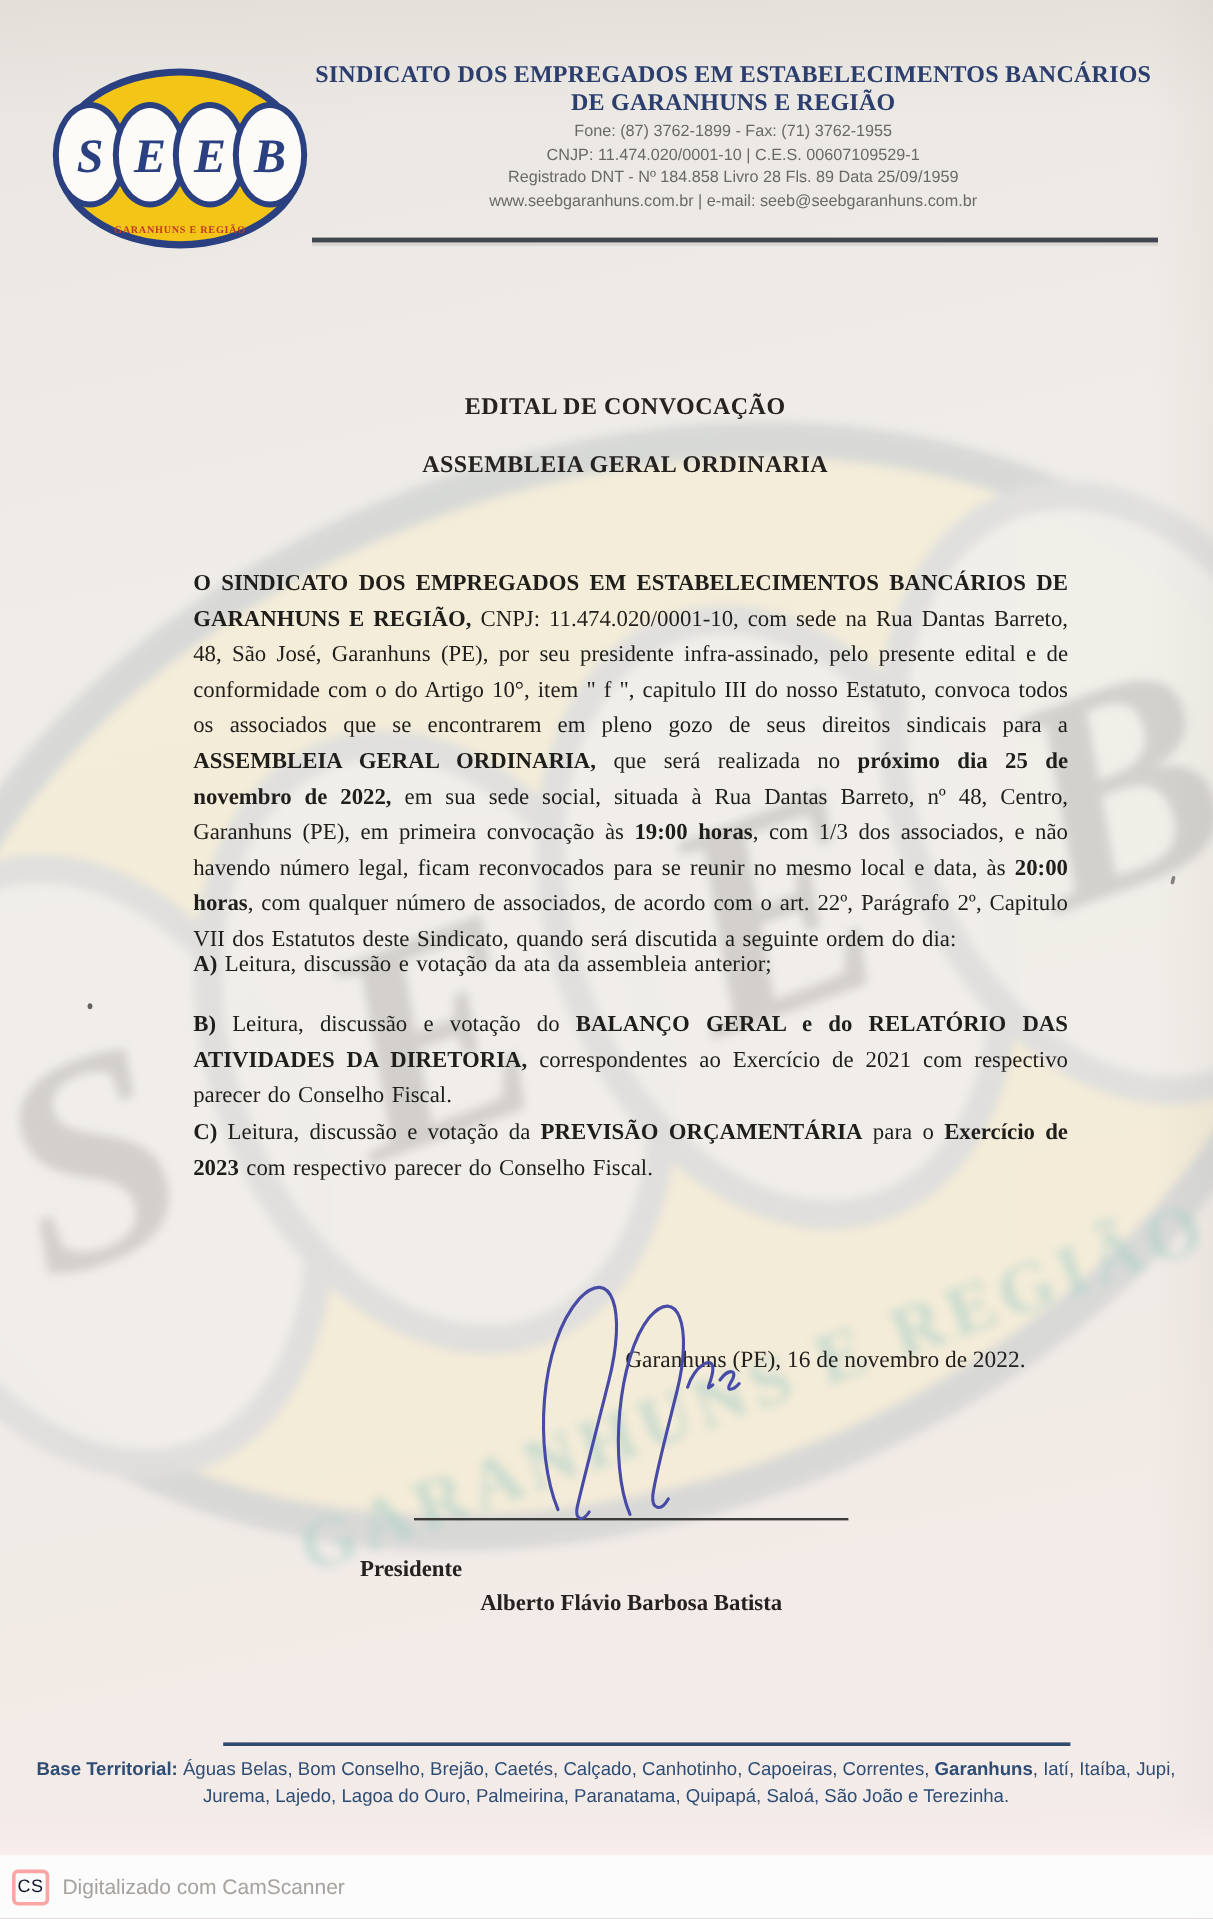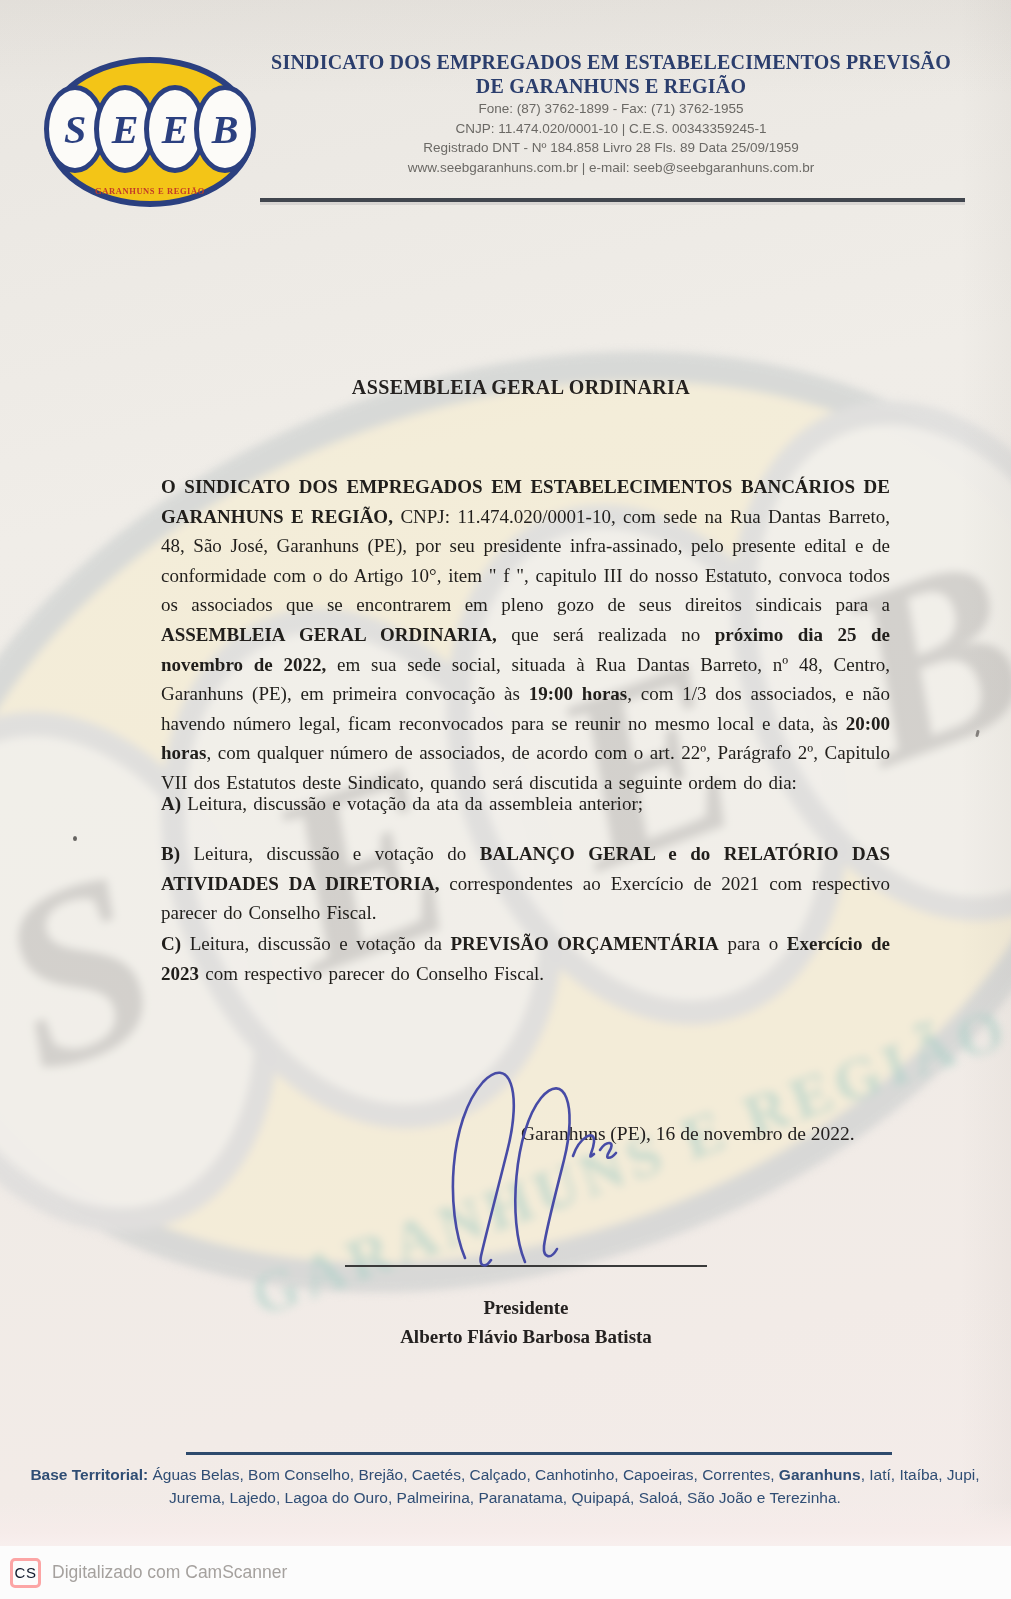--- a/index.html
+++ b/index.html
@@ -49,21 +49,21 @@
   .item-a{top:789px;text-align:left;}
   .item-b{top:839px;}
   .item-c{top:929px;}
   .seg-b{font-weight:bold;}
   
   .date-line{position:absolute;left:521px;top:1123px;font-size:19.5px;color:#242120;z-index:2;}
   .sig-svg{position:absolute;left:437px;top:1058px;z-index:5;}
   .sig-line{position:absolute;left:345px;top:1265px;width:362px;border-top:2px solid #3a3a3a;z-index:3;}
   .sig-name{position:absolute;left:300px;top:1326px;width:452px;text-align:center;font-weight:bold;
       font-size:19px;color:#242120;z-index:3;}
-  .sig-role{position:absolute;left:300px;top:1297px;width:452px;text-align:center;font-weight:bold;
+  .sig-role{position:absolute;left:300px;top:1297px;width:452px;text-align:left;font-weight:bold;
       font-size:19px;color:#242120;z-index:3;}
   
   .foot-divider{position:absolute;left:186px;top:1452px;width:706px;height:3px;background:#2e4a6c;z-index:2;}
   .foot-text{position:absolute;left:25px;top:1463px;width:960px;text-align:center;
       font-family:"Liberation Sans",sans-serif;font-size:15.5px;line-height:23px;color:#2f4d74;z-index:2;}
   
   .speck1{position:absolute;left:73px;top:836px;width:4px;height:5px;border-radius:50%;background:#4c4a48;opacity:.85;z-index:2;}
   .speck2{position:absolute;left:976px;top:730px;width:3px;height:7px;border-radius:2px;background:#5a5652;opacity:.7;transform:rotate(14deg);z-index:2;}
   
   .page-edge{position:absolute;left:0;right:0;top:1502px;height:44px;
@@ -112,29 +112,30 @@
           <span>E</span>
         </div>
       <div class="logo-oval">
           <span>B</span>
         </div>
     </div>
     <div class="logo-region">GARANHUNS E REGIÃO</div>
   </div>
 
   <div class="hdr">
-    <div class="hdr-org">SINDICATO DOS EMPREGADOS EM ESTABELECIMENTOS PREVISÃO</div>
+    <div class="hdr-org">SINDICATO DOS EMPREGADOS EM ESTABELECIMENTOS BANCÁRIOS</div>
     <div class="hdr-org">DE GARANHUNS E REGIÃO</div>
     <div class="hdr-info">Fone: (87) 3762-1899 - Fax: (71) 3762-1955</div>
-    <div class="hdr-info">CNJP: 11.474.020/0001-10  |  C.E.S. 00343359245-1</div>
+    <div class="hdr-info">CNJP: 11.474.020/0001-10  |  C.E.S. 00607109529-1</div>
     <div class="hdr-info">Registrado DNT - Nº 184.858 Livro 28 Fls. 89 Data 25/09/1959</div>
     <div class="hdr-info">www.seebgaranhuns.com.br | e-mail: seeb@seebgaranhuns.com.br</div>
   </div>
   <div class="hdr-divider"></div>
 
+  <div class="doc-title t1">EDITAL DE CONVOCAÇÃO</div>
   <div class="doc-title t2">ASSEMBLEIA GERAL ORDINARIA</div>
 
   <div class="body-par par-main"><span class="seg-b">O SINDICATO DOS EMPREGADOS EM ESTABELECIMENTOS BANCÁRIOS DE GARANHUNS E REGIÃO,</span><span> CNPJ: 11.474.020/0001-10, com sede na Rua Dantas Barreto, 48, São José, Garanhuns (PE), por seu presidente infra-assinado, pelo presente edital e de conformidade com o do Artigo 10°, item " f ", capitulo III do nosso  Estatuto, convoca todos os associados que se encontrarem  em  pleno gozo de seus direitos sindicais para a </span><span class="seg-b">ASSEMBLEIA GERAL ORDINARIA,</span><span> que será realizada no </span><span class="seg-b">próximo dia 25 de novembro de 2022,</span><span> em sua sede social, situada à Rua Dantas  Barreto, nº  48, Centro, Garanhuns (PE), em primeira convocação às </span><span class="seg-b">19:00 horas</span><span>, com 1/3 dos associados, e não havendo  número legal, ficam reconvocados para se reunir no mesmo local e data, às </span><span class="seg-b">20:00 horas</span><span>, com qualquer número de associados, de acordo com  o art. 22º, Parágrafo 2º,  Capitulo VII dos Estatutos deste Sindicato, quando será discutida a seguinte ordem do dia:</span></div>
 
   <div class="body-par item-a"><span class="seg-b">A)</span><span> Leitura, discussão e votação da ata da assembleia anterior;</span></div>
   <div class="body-par item-b"><span class="seg-b">B)</span><span> Leitura, discussão e votação do </span><span class="seg-b">BALANÇO GERAL e do RELATÓRIO DAS ATIVIDADES DA DIRETORIA,</span><span> correspondentes ao Exercício de 2021 com respectivo parecer do Conselho Fiscal.</span></div>
   <div class="body-par item-c"><span class="seg-b">C)</span><span> Leitura, discussão e votação da </span><span class="seg-b">PREVISÃO ORÇAMENTÁRIA</span><span> para o </span><span class="seg-b">Exercício de 2023</span><span> com respectivo parecer do Conselho Fiscal.</span></div>
 
   <div class="date-line">Garanhuns (PE), 16 de novembro de 2022.</div>
   <svg class="sig-svg" width="210" height="218" viewBox="0 0 210 218">

